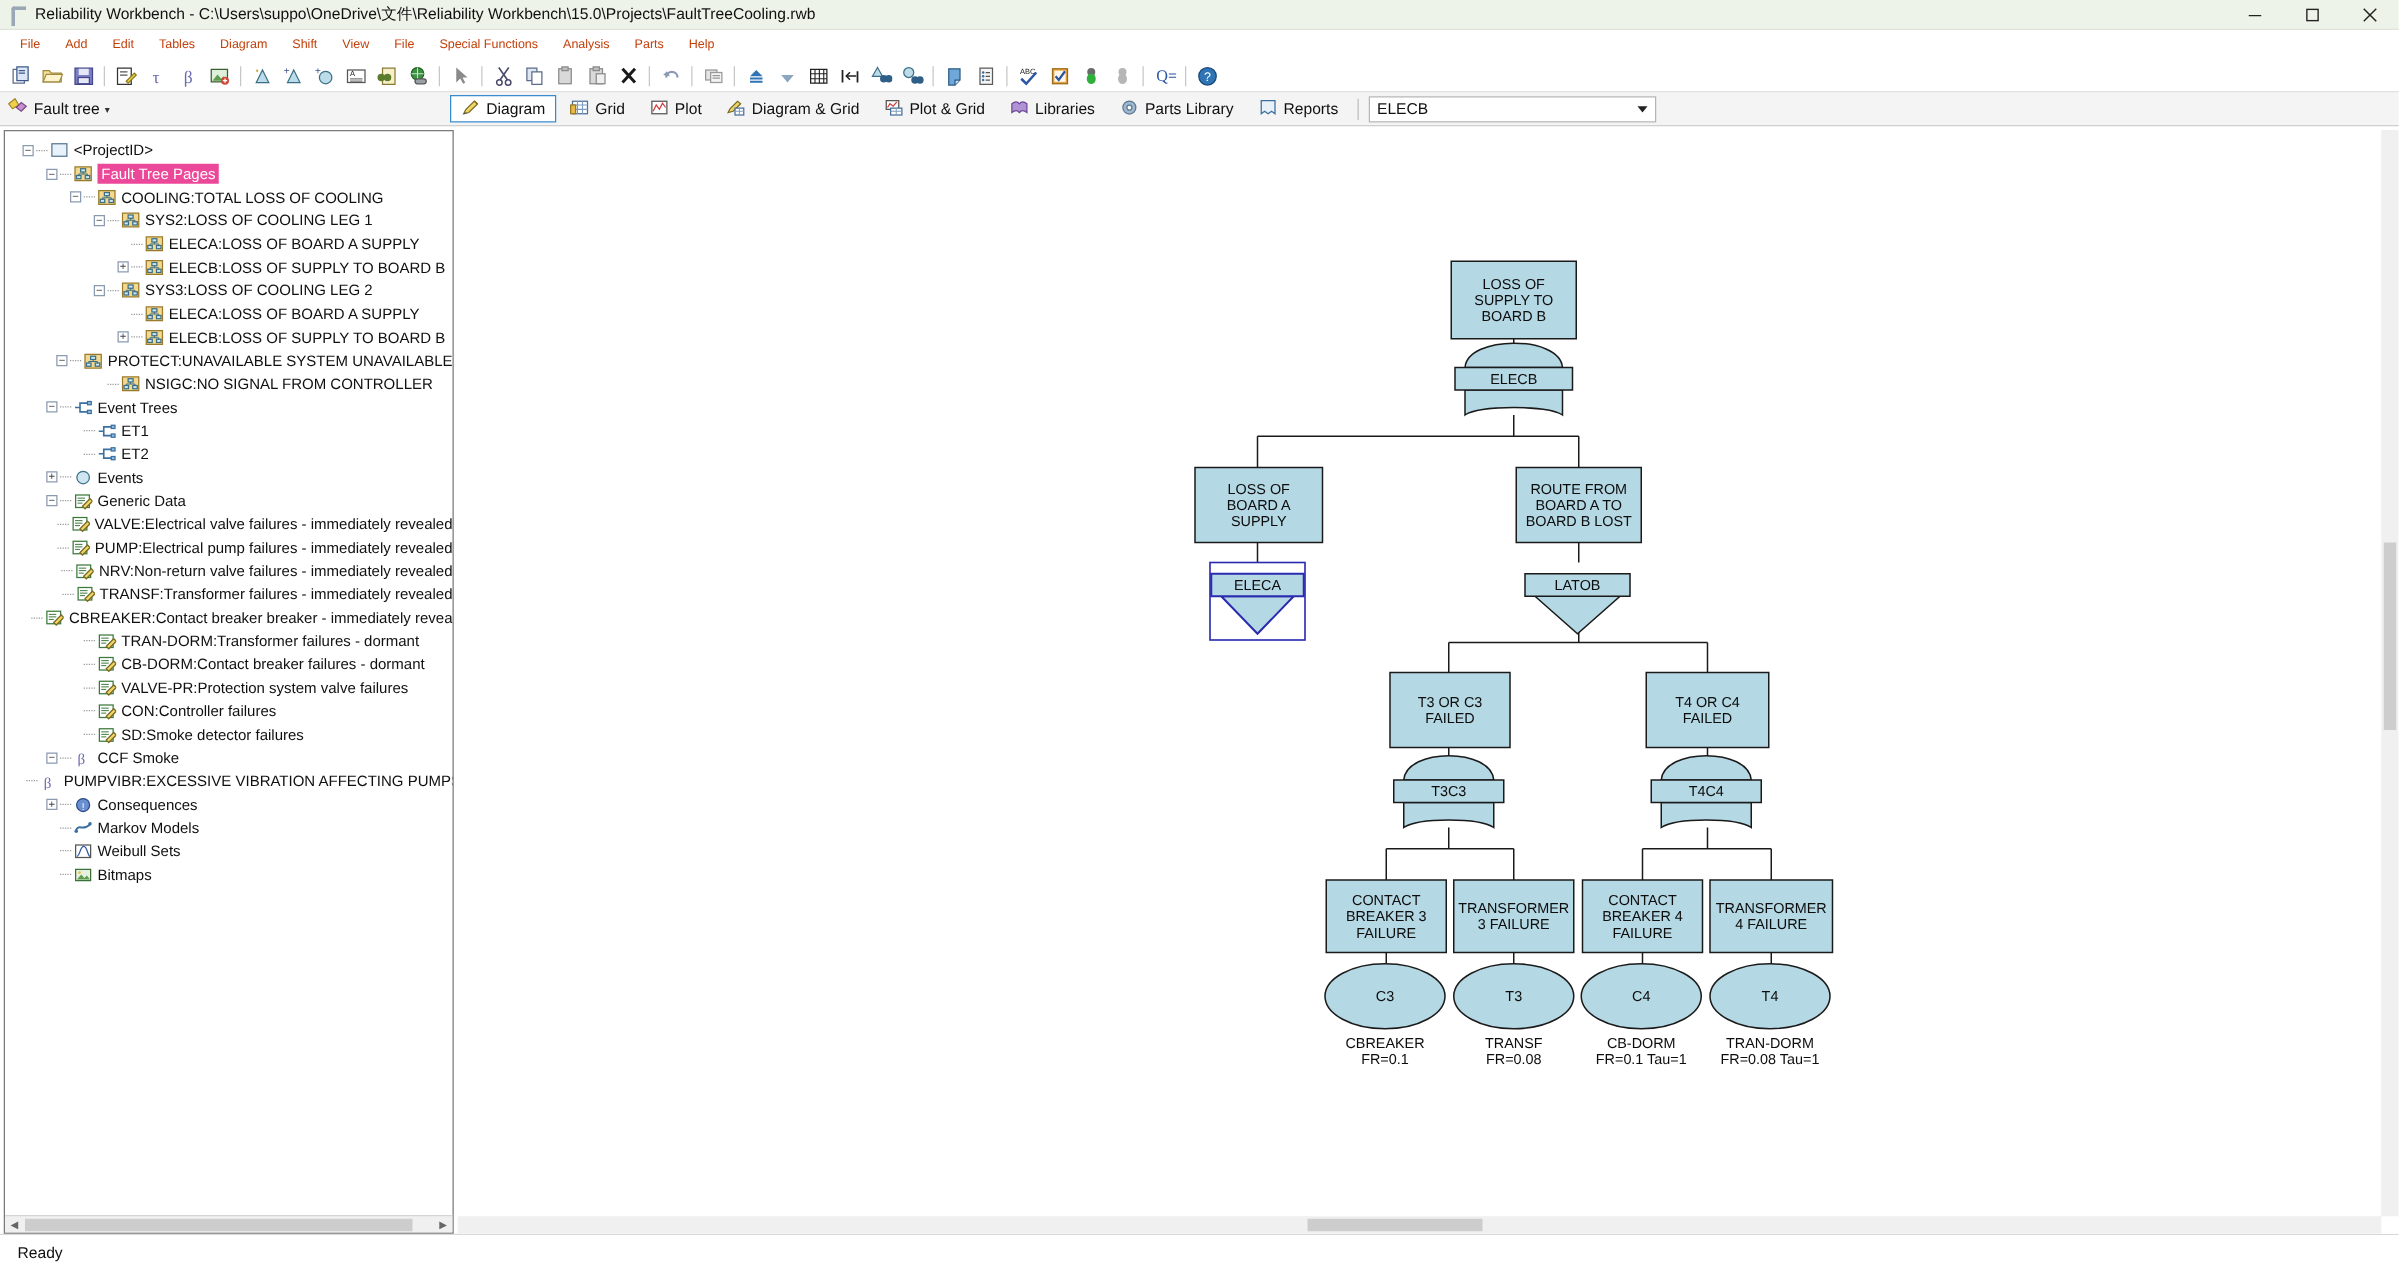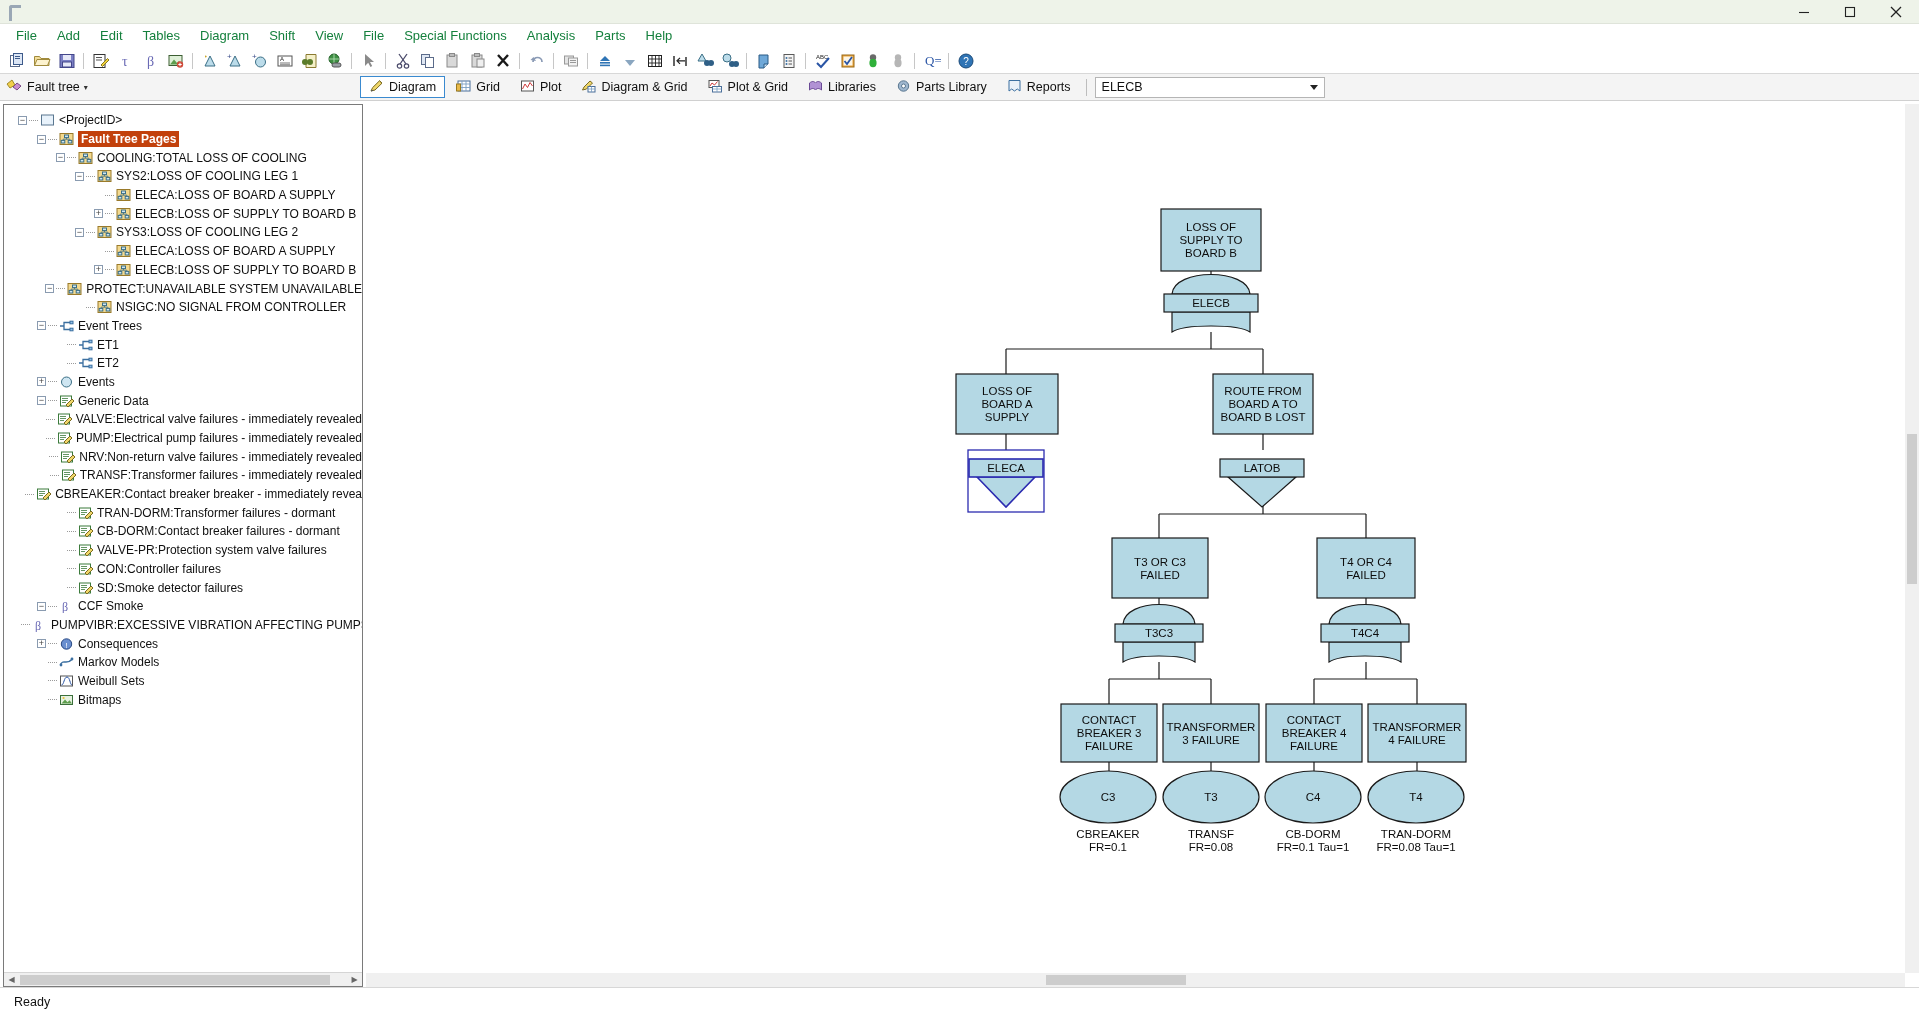--- a/index.html
+++ b/index.html
@@ -40,21 +40,21 @@
   #winbtns .wb.close { }
   #winbtns .wb svg { display:block; }
 
   
   #menubar {
     height: 24px; background:#ffffff; display:flex; align-items:center;
     padding-left: 6px;
     border-bottom: 1px solid #ffffff;
   }
   #menubar .mi {
-    font-size: 13px; color: #15803d; padding: 3px 10px; white-space: nowrap;
+    font-size: 10px; color: #c2410c; padding: 3px 10px; white-space: nowrap;
   }
 
   
   #toolbar {
     height: 26px; background:#ffffff; display:flex; align-items:center;
     padding-left: 4px; border-bottom:1px solid #d8d8d8;
   }
   .tb { width:25px; height:22px; display:flex; align-items:center; justify-content:center; }
   .tbsep { width:1px; height:16px; background:#c7c7c7; margin:0 4px; }
 
@@ -97,21 +97,21 @@
   .tindent { display:inline-block; }
   .tbox {
     width:9px;height:9px;border:1px solid #8a9bb0;background:#fff;
     display:inline-flex;align-items:center;justify-content:center;
     font-size:9px;line-height:7px;color:#444; margin-right:2px; flex:none;
   }
   .tdash { width:9px; height:1px; border-top:1px dotted #9a9a9a; margin-right:2px; flex:none;}
   .tnone { width:11px; flex:none; }
   .ticon { width:15px; height:14px; margin-right:4px; flex:none; }
   .tlabel { }
-  .tlabel.sel { background:#c2410c; color:#ffffff; padding:1px 3px;font-weight:bold; }
+  .tlabel.sel { background:#ec4899; color:#ffffff; padding:1px 3px; }
   
   #tree-hscroll {
     position:absolute; left:0; bottom:0; height:14px; width:100%;
     background:#f0f0f0; border-top:1px solid #d5d5d5;
   }
   #tree-hscroll .thumb { position:absolute; left:16px; top:2px; height:10px; width:310px; background:#cdcdcd; }
   #tree-hscroll .ar { position:absolute; top:2px; width:11px; height:10px; color:#666; font-size:8px; text-align:center;}
 
   
   #diagpanel { flex:1; background:#ffffff; position:relative; margin:3px 0 0 3px; overflow:hidden; }
@@ -129,20 +129,21 @@
     font-size:12.5px; color:#101010;
   }
   .ft-text { font-family:"Liberation Sans", sans-serif; font-size:11.5px; fill:#0d0d0d; text-anchor:middle; }
   .ft-sub { font-family:"Liberation Sans", sans-serif; font-size:11.5px; fill:#0d0d0d; text-anchor:middle; }
 </style>
 </head>
 <body>
 
 <div id="titlebar">
   <div class="app-ico"></div>
+  <div id="title-text">Reliability Workbench - C:\Users\suppo\OneDrive\文件\Reliability Workbench\15.0\Projects\FaultTreeCooling.rwb</div>
   <div id="winbtns">
     <div class="wb">
       <svg width="12" height="12" viewBox="0 0 12 12">
           <line x1="1" y1="6.5" x2="11" y2="6.5" stroke="#222" stroke-width="1.1"></line>
         </svg>
     </div>
     <div class="wb">
       <svg width="12" height="12" viewBox="0 0 12 12">
           <rect x="1.5" y="1.5" width="9" height="9" fill="none" stroke="#222" stroke-width="1.1"></rect>
         </svg>

